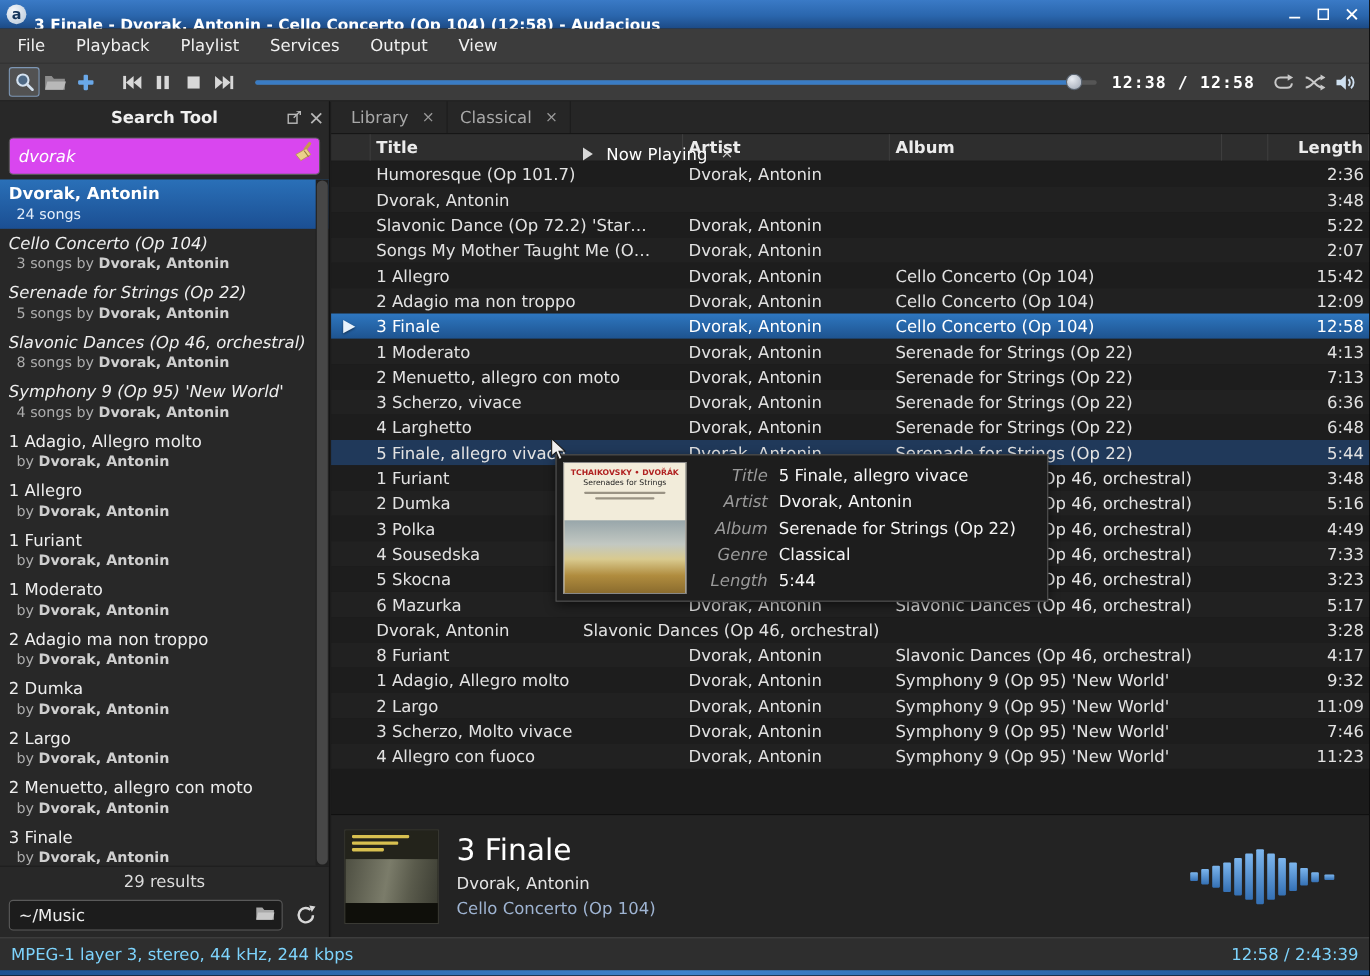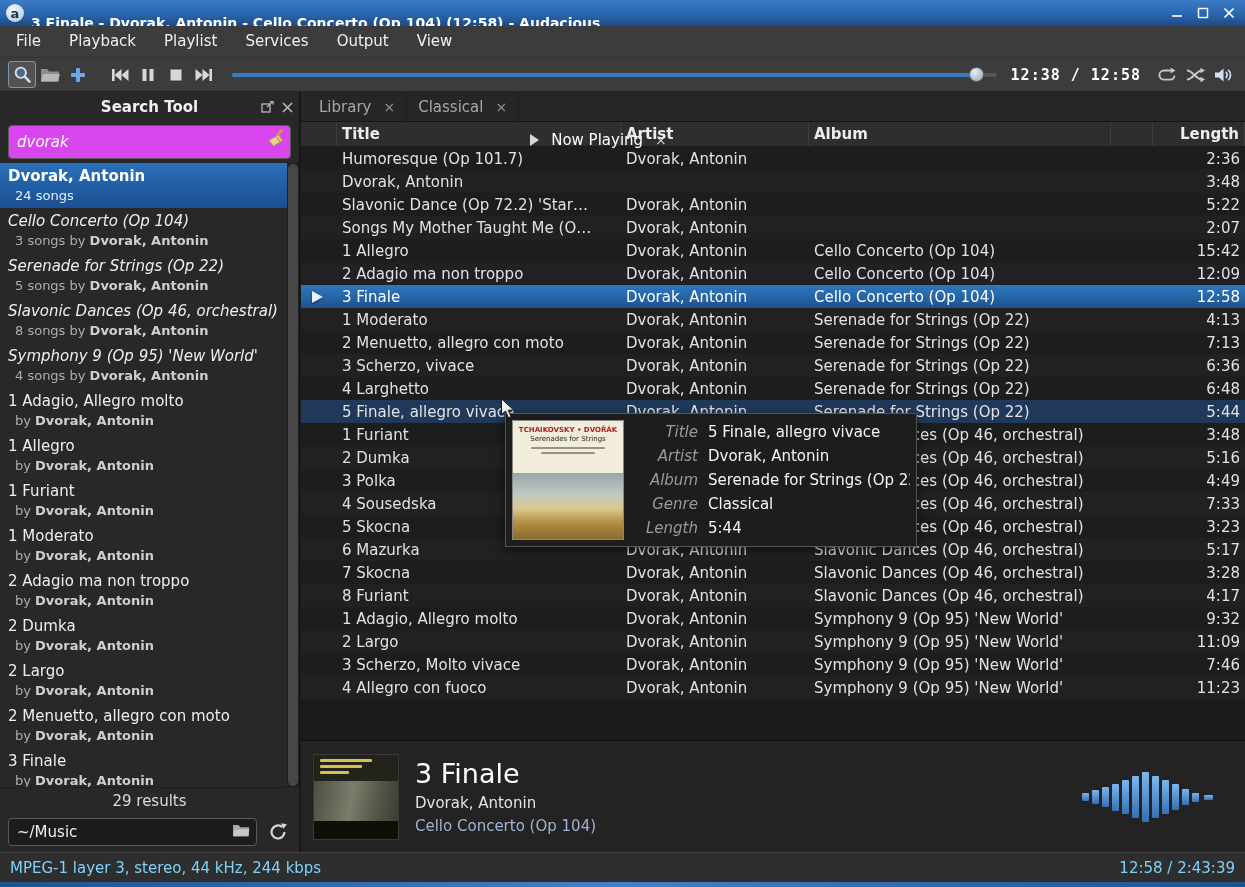--- a/index.html
+++ b/index.html
@@ -109,21 +109,21 @@
   .viz { position:absolute; right:32px; top:0; height:112px; display:flex; align-items:center; gap:3px; }
   .viz-bar { width:7px; border-radius:1px; background:linear-gradient(180deg,#7cb6ee,#3470b4); }
   .viz-dash { width:9px; height:5px; margin-left:2px; }
 
   
   .statusbar { position:absolute; left:0; right:0; bottom:5px; height:30px; background:#2e2e2e; border-top:1px solid #424242;
     display:flex; align-items:center; justify-content:space-between; padding:0 10px; font-size:15px; color:#7dd3fc; }
   .bottom-strip { position:absolute; left:0; right:0; bottom:0; height:5px; background:linear-gradient(90deg,#1d5191,#3f83cc 50%,#1d5191); }
 
   
-  .tooltip { position:absolute; left:505px; top:413px; width:412px; height:134px; background:#1d1d1d; border:1px solid #555;
+  .tooltip { position:absolute; left:505px; top:413px; width:448px; height:134px; background:#1d1d1d; border:1px solid #555;
     box-shadow:0 3px 10px rgba(0,0,0,.6); display:flex; padding:6px; gap:12px; z-index:40; }
   .tt-art { width:112px; height:120px; flex:none; border:1px solid #888; overflow:hidden; background:#f0e8d4; }
   .tt-art-top { height:52px; background:#f2ecda; text-align:center; padding-top:5px; }
   .tt-art-l1 { font-size:7px; font-weight:bold; color:#b02020; line-height:9px; white-space:nowrap; }
   .tt-art-l2 { font-size:7px; color:#222; line-height:9px; white-space:nowrap; }
   .tt-art-bar { height:2px; background:#9a9384; margin:3px 18px 0 18px; border-radius:1px; }
   .tt-art-bot { height:68px; background:linear-gradient(180deg,#98a6aa 0%, #c2c8c2 32%, #d9ca8f 52%, #b08c3e 74%, #86682c 100%); }
   .tt-fields { flex:1; display:flex; flex-direction:column; justify-content:space-between; padding:3px 0; min-width:0; }
   .tt-row { display:flex; gap:10px; align-items:baseline; }
   .tt-label { width:62px; flex:none; text-align:right; font-style:italic; color:#9a9a9a; font-size:15px; }
@@ -568,21 +568,20 @@
           <div class="cell col-ind"></div>
           <div class="cell col-title">6 Mazurka</div>
           <div class="cell col-artist">Dvorak, Antonin</div>
           <div class="cell col-album">Slavonic Dances (Op 46, orchestral)</div>
           <div class="cell col-blank"></div>
           <div class="cell col-length">5:17</div>
         </div>
 
         <div class="row">
           <div class="cell col-ind"></div>
-          <div class="cell col-title">7 Skocna</div>
           <div class="cell col-artist">Dvorak, Antonin</div>
           <div class="cell col-album">Slavonic Dances (Op 46, orchestral)</div>
           <div class="cell col-blank"></div>
           <div class="cell col-length">3:28</div>
         </div>
 
         <div class="row">
           <div class="cell col-ind"></div>
           <div class="cell col-title">8 Furiant</div>
           <div class="cell col-artist">Dvorak, Antonin</div>

